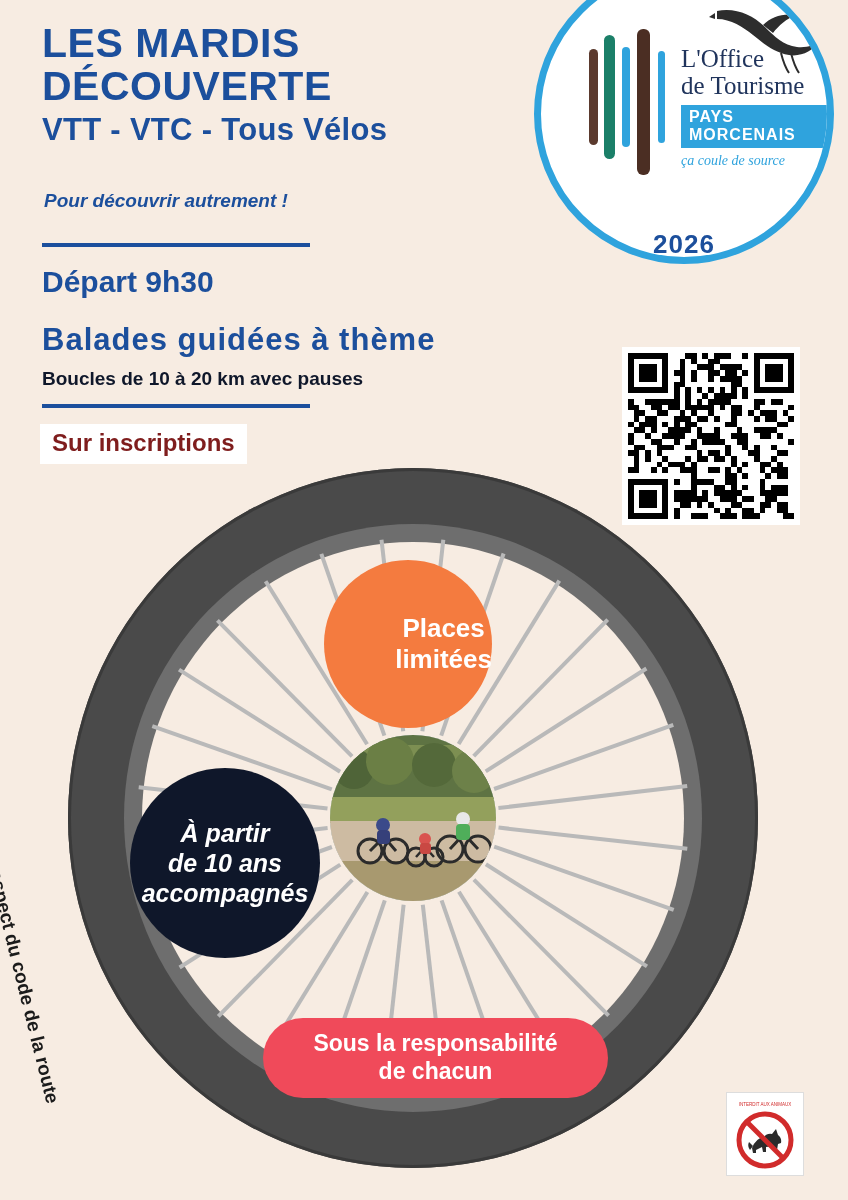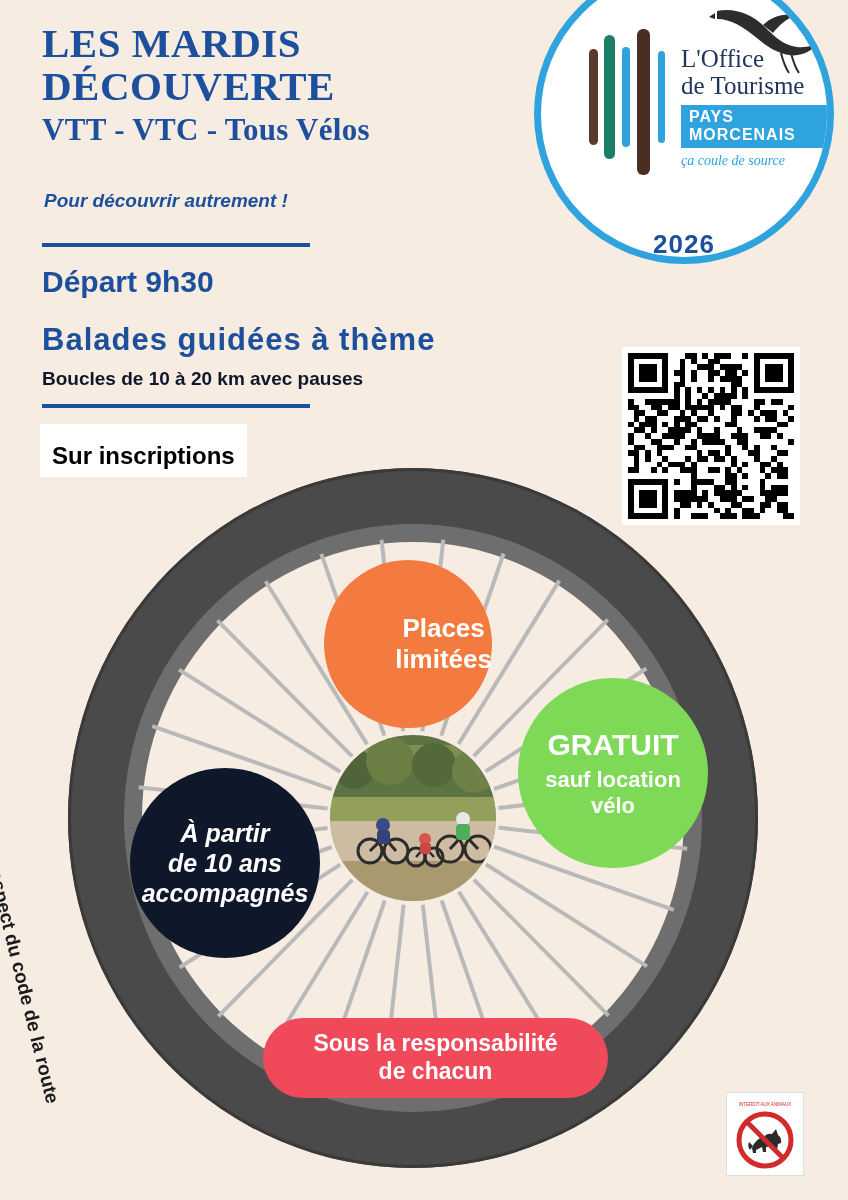--- a/index.html
+++ b/index.html
@@ -17,21 +17,20 @@
     background: #f7ece2;
     overflow: hidden;
   }
 
   
   .headline {
     position: absolute;
     left: 42px;
     top: 22px;
     width: 520px;
-    font-family: Liberation Serif, serif;
   }
   .headline .l1, .headline .l2 {
     font-size: 41px;
     font-weight: bold;
     color: #1c4f9c;
     line-height: 1.06;
     letter-spacing: 0.5px;
   }
   .headline .l3 {
     font-size: 31px;
@@ -80,24 +79,24 @@
     top: 368px;
     font-size: 19px;
     font-weight: bold;
     color: #0f172a;
   }
   .inscriptions {
     position: absolute;
     left: 40px;
     top: 424px;
     background: #ffffff;
-    padding: 18px 12px 7px 12px;
+    padding: 5px 12px 7px 12px;
     font-size: 24px;
     font-weight: bold;
-    color: #000000;
+    color: #7f1d1d;
   }
 
   
   .logo-badge {
     position: absolute;
     right: 14px;
     top: -36px;
     width: 300px;
     height: 300px;
     border-radius: 50%;
@@ -822,25 +821,20 @@
       </svg>
     </div>
 
     <div class="bubble bub-places">
       <div>
         <div>Places</div>
         <div>limitées</div>
       </div>
     </div>
 
-    <div class="bubble bub-gratuit">
-      <div class="big">GRATUIT</div>
-      <div>sauf location</div>
-      <div>vélo</div>
-    </div>
 
     <div class="bubble bub-age">
       <div>
         <div>À partir</div>
         <div>de 10 ans</div>
         <div>accompagnés</div>
       </div>
     </div>
 
     <div class="bubble bub-resp">

